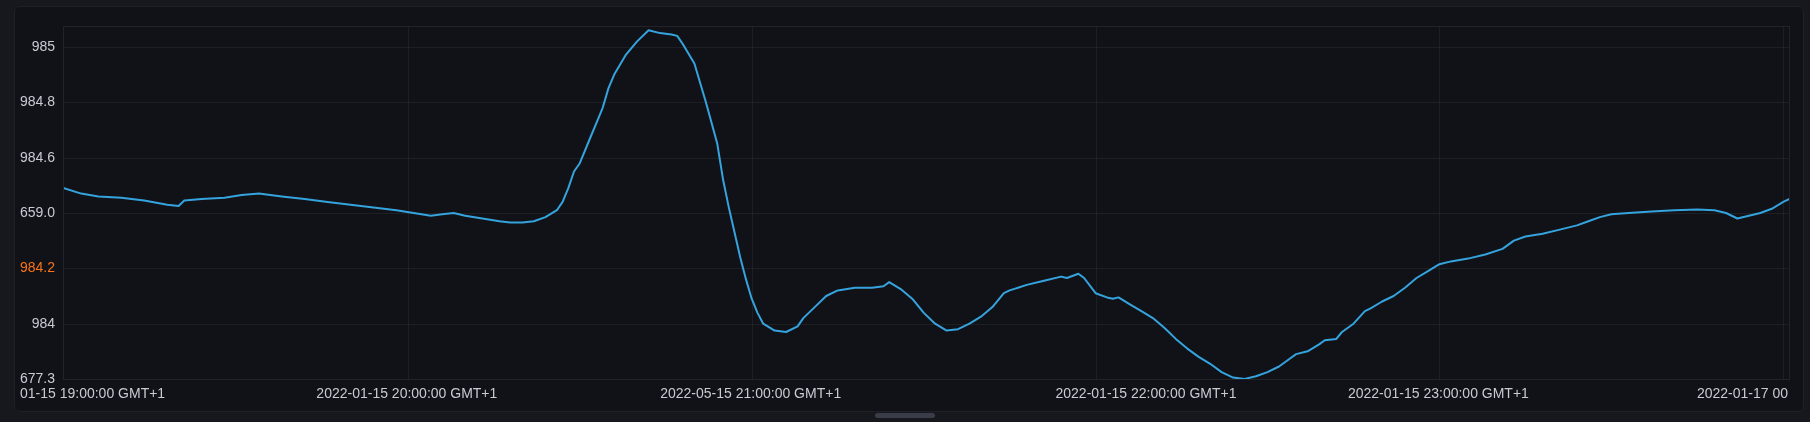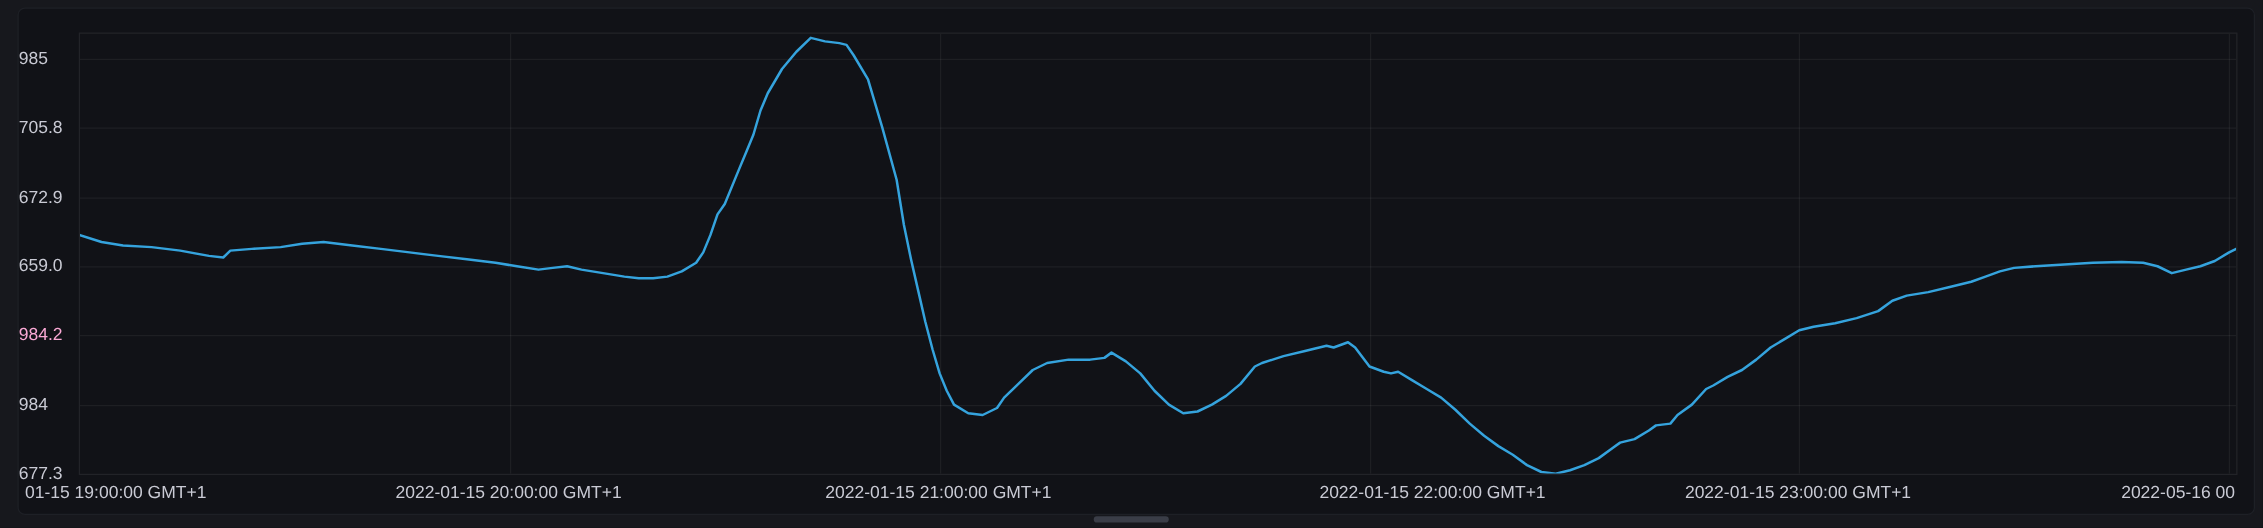--- a/index.html
+++ b/index.html
@@ -5,21 +5,21 @@
   html,body{margin:0;padding:0;background:#17181d;}
   .page{position:relative;width:1810px;height:422px;background:#17181d;overflow:hidden;
         font-family:"Liberation Sans",sans-serif;}
   .panel{position:absolute;left:14px;top:6px;width:1790px;height:406px;
          background:#111217;border:1px solid #1e2026;border-radius:6px;box-sizing:border-box;}
   .plot{position:absolute;left:48px;top:19px;width:1725px;height:352px;
         border:1px solid rgba(255,255,255,0.075);box-sizing:content-box;overflow:hidden;}
   .plot svg{position:absolute;left:0;top:0;width:1725px;height:352px;display:block;}
   .gridline-h{position:absolute;left:0;width:100%;height:1px;background:rgba(255,255,255,0.055);}
   .gridline-v{position:absolute;top:0;height:100%;width:1px;background:rgba(255,255,255,0.055);}
-  .y-label{position:absolute;left:0;width:40px;text-align:left;font-size:14px;line-height:14px;
+  .y-label{position:absolute;left:0;width:40px;text-align:right;font-size:14px;line-height:14px;
            color:#c9cad4;transform:translateY(-50%);white-space:nowrap;}
   .x-label{position:absolute;top:379px;font-size:14px;line-height:14px;color:#c9cad4;white-space:nowrap;}
   .x-label.center{transform:translateX(-50%);}
   .x-label.right{transform:translateX(-100%);}
   .scrollbar-track{position:absolute;left:0;bottom:0;width:1810px;height:10px;background:transparent;}
   .scrollbar-thumb{position:absolute;left:875px;top:1px;width:60px;height:5px;border-radius:3px;}
 </style>
 </head>
 <body>
 
@@ -39,32 +39,32 @@
           <div class="gridline-v" style="left: 1031.56px;"></div>
           <div class="gridline-v" style="left: 1375.42px;"></div>
           <div class="gridline-v" style="left: 1719.27px;"></div>
         </div>
       <svg id="series-svg" viewBox="0 0 1725 352" preserveAspectRatio="none">
         <polyline id="series-line" fill="none" stroke-width="2" stroke-linejoin="round" stroke-linecap="round" stroke="#35a3dd" points="0.0,161.1 17.2,166.6 34.4,169.4 57.3,170.7 80.2,173.5 103.2,177.7 114.6,179.0 120.3,173.5 137.5,172.1 160.5,170.7 177.7,168.0 194.9,166.6 217.8,169.4 240.7,172.1 263.6,174.9 286.5,177.7 309.5,180.4 332.4,183.2 349.6,186.0 366.8,188.7 378.2,187.3 389.7,186.0 401.2,188.7 418.4,191.5 435.5,194.3 447.0,195.6 458.5,195.6 469.9,194.3 481.4,190.1 492.9,183.2 498.6,174.9 504.3,161.1 510.0,144.5 515.8,136.2 527.2,108.5 533.0,94.6 538.7,80.8 544.4,61.4 550.2,47.6 561.6,28.2 573.1,14.4 584.6,3.3 596.0,6.1 607.5,7.5 613.2,8.9 618.9,17.2 630.4,36.5 641.9,75.3 653.3,116.8 659.1,152.8 664.8,180.4 670.5,205.3 676.2,230.2 682.0,252.4 687.7,271.7 693.4,285.6 699.2,296.7 710.6,303.6 722.1,305.0 733.6,299.4 739.3,291.1 750.7,280.1 762.2,269.0 773.7,263.4 790.9,260.7 808.1,260.7 819.5,259.3 825.2,255.1 836.7,262.1 848.2,271.7 859.6,285.6 871.1,296.7 882.6,303.6 894.0,302.2 905.5,296.7 916.9,289.7 928.4,280.1 939.9,266.2 945.6,263.4 962.8,257.9 980.0,253.8 997.2,249.6 1002.9,251.0 1014.4,246.8 1020.1,251.0 1031.6,266.2 1043.0,270.4 1048.8,271.7 1054.5,270.4 1065.9,277.3 1077.4,284.2 1088.9,291.1 1100.3,300.8 1111.8,311.9 1123.3,321.6 1134.7,329.9 1146.2,336.8 1157.6,345.1 1169.1,350.6 1180.6,352.0 1192.0,349.2 1203.5,345.1 1215.0,339.5 1226.4,331.2 1232.1,327.1 1243.6,324.3 1255.1,317.4 1260.8,313.3 1272.3,311.9 1278.0,305.0 1289.5,296.7 1300.9,284.2 1306.6,281.4 1318.1,274.5 1329.6,269.0 1341.0,260.7 1352.5,251.0 1364.0,244.1 1375.4,237.2 1386.9,234.4 1404.1,231.6 1421.3,227.5 1438.5,221.9 1449.9,213.6 1461.4,209.5 1478.6,206.7 1495.8,202.6 1513.0,198.4 1524.4,194.3 1535.9,190.1 1547.3,187.3 1564.5,186.0 1587.5,184.6 1610.4,183.2 1633.3,182.6 1650.5,183.2 1662.0,186.0 1673.4,191.5 1684.9,188.7 1696.3,186.0 1707.8,181.8 1719.3,174.9 1725.0,172.1"></polyline>
       </svg>
     </div>
     <div id="y-axis">
         <div class="y-label" style="top: 38.9245px; color: rgb(201, 202, 212);">985</div>
-        <div class="y-label" style="top: 94.2704px; color: rgb(201, 202, 212);">705.8</div>
-        <div class="y-label" style="top: 149.616px; color: rgb(201, 202, 212);">672.9</div>
+        <div class="y-label" style="top: 94.2704px; color: rgb(201, 202, 212);">984.8</div>
+        <div class="y-label" style="top: 149.616px; color: rgb(201, 202, 212);">984.6</div>
         <div class="y-label" style="top: 204.962px; color: rgb(201, 202, 212);">659.0</div>
-        <div class="y-label" style="top: 260.308px; color: #f9a8d4;">984.2</div>
+        <div class="y-label" style="top: 260.308px; color: #f97316;">984.2</div>
         <div class="y-label" style="top: 315.654px; color: rgb(201, 202, 212);">984</div>
         <div class="y-label" style="top: 371px; color: rgb(201, 202, 212);">677.3</div>
       </div>
     <div id="x-axis">
         <div class="x-label left" style="left: 5px; color: rgb(201, 202, 212);">01-15 19:00:00 GMT+1</div>
         <div class="x-label center" style="left: 391.854px; color: rgb(201, 202, 212);">2022-01-15 20:00:00 GMT+1</div>
-        <div class="x-label center" style="left: 735.708px; color: rgb(201, 202, 212);">2022-01-15 21:00:00 GMT+1</div>
+        <div class="x-label center" style="left: 735.708px; color: rgb(201, 202, 212);">2022-05-15 21:00:00 GMT+1</div>
         <div class="x-label center" style="left: 1131px; color: rgb(201, 202, 212);">2022-01-15 22:00:00 GMT+1</div>
         <div class="x-label center" style="left: 1423.42px; color: rgb(201, 202, 212);">2022-01-15 23:00:00 GMT+1</div>
-        <div class="x-label right" style="left: 1773px; color: rgb(201, 202, 212);">2022-05-16 00</div>
+        <div class="x-label right" style="left: 1773px; color: rgb(201, 202, 212);">2022-01-17 00</div>
       </div>
   </div>
   <div class="scrollbar-track">
     <div class="scrollbar-thumb" style="background: rgb(58, 61, 71);"></div>
   </div>
 </div>
 
 </body></html>

